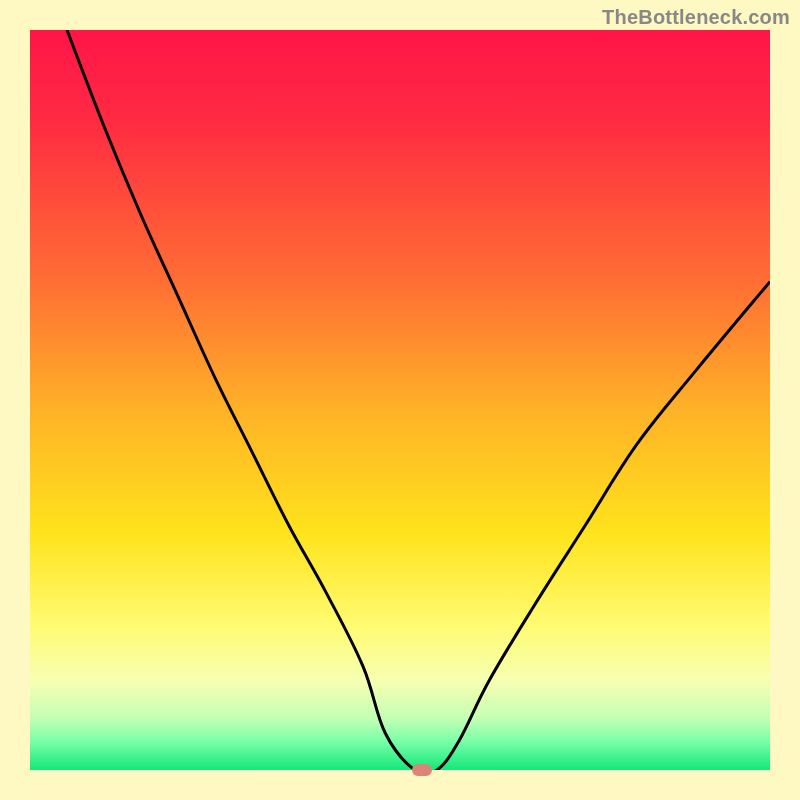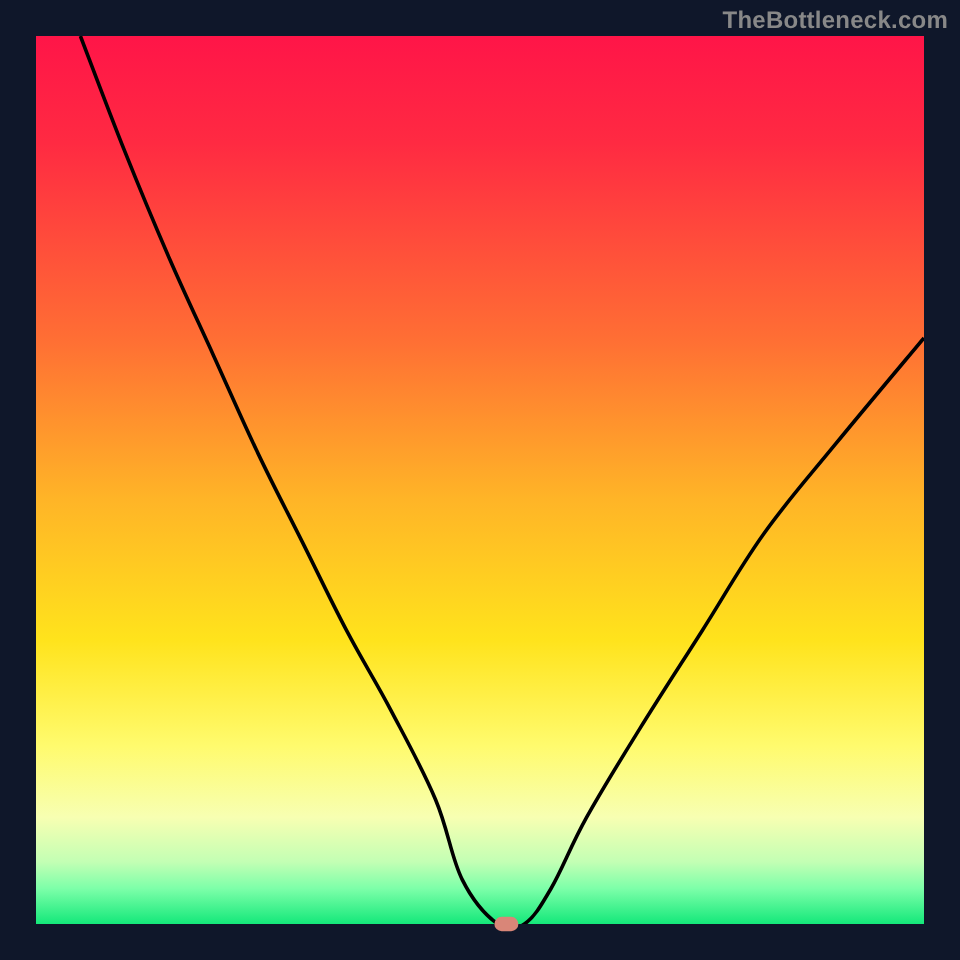--- a/index.html
+++ b/index.html
@@ -7,21 +7,21 @@
     padding: 0;
     width: 800px;
     height: 800px;
     background: #000;
     overflow: hidden;
   }
   .frame {
     position: relative;
     width: 800px;
     height: 800px;
-    background: #0f172a;
+    background: #fef9c3;
   }
   .plot-area {
     position: absolute;
     left: 30px;
     top: 30px;
     width: 740px;
     height: 740px;
   }
   .gradient-bg {
     position: absolute;

